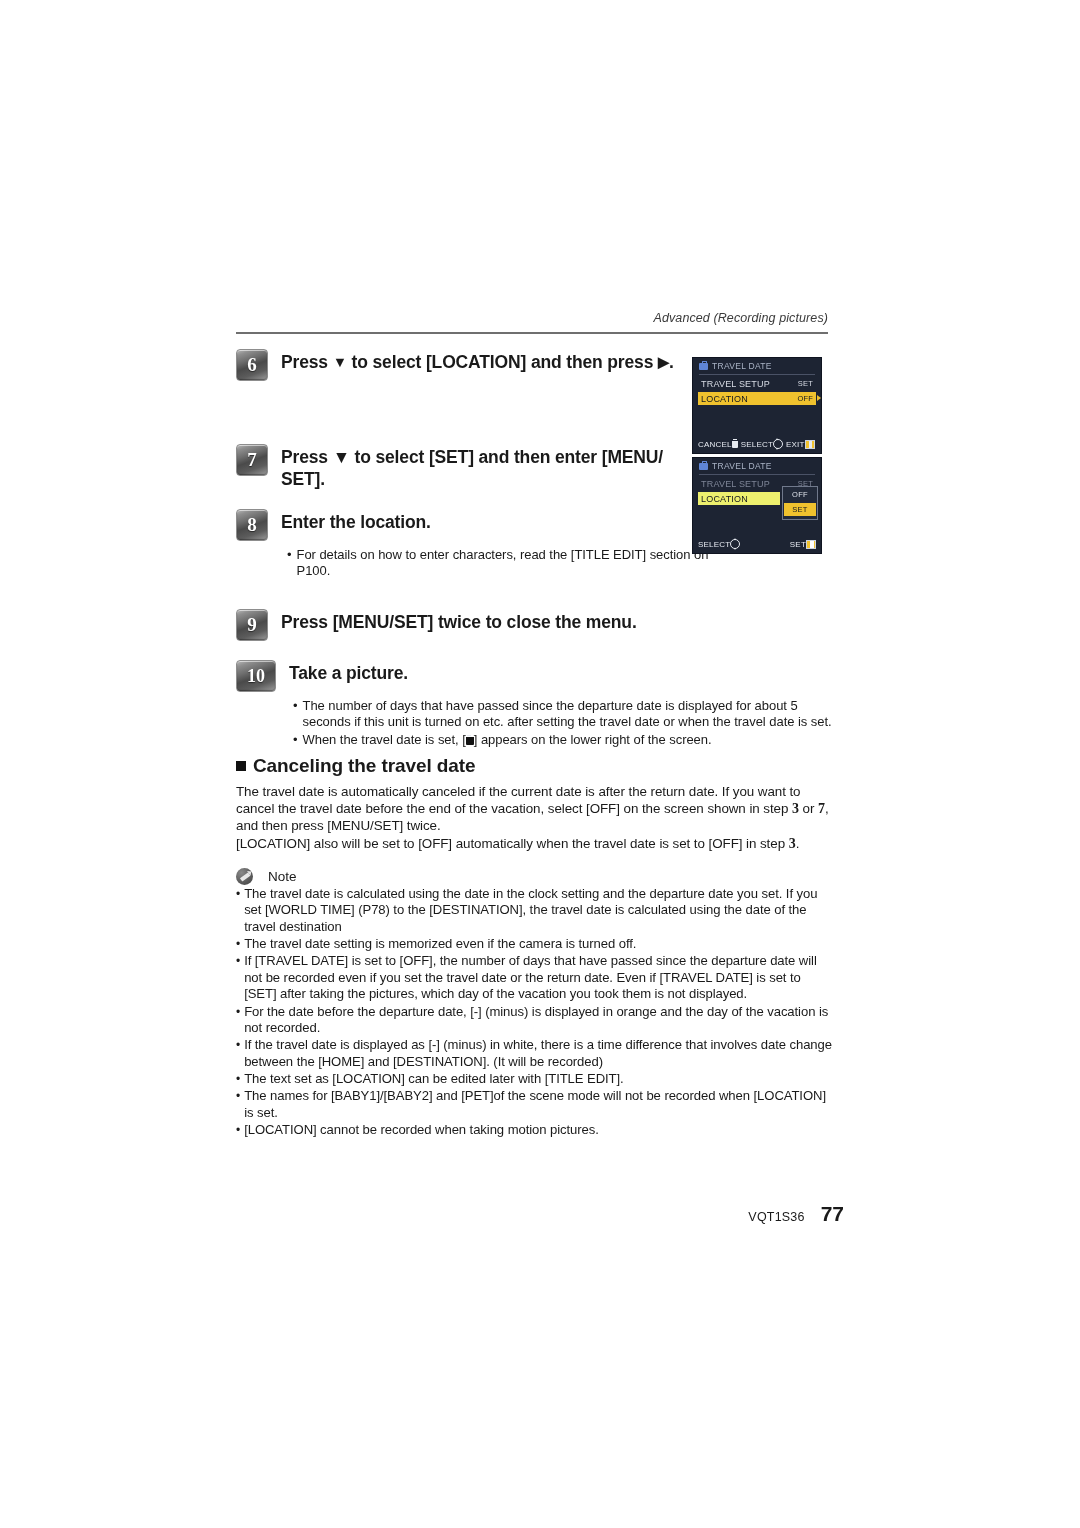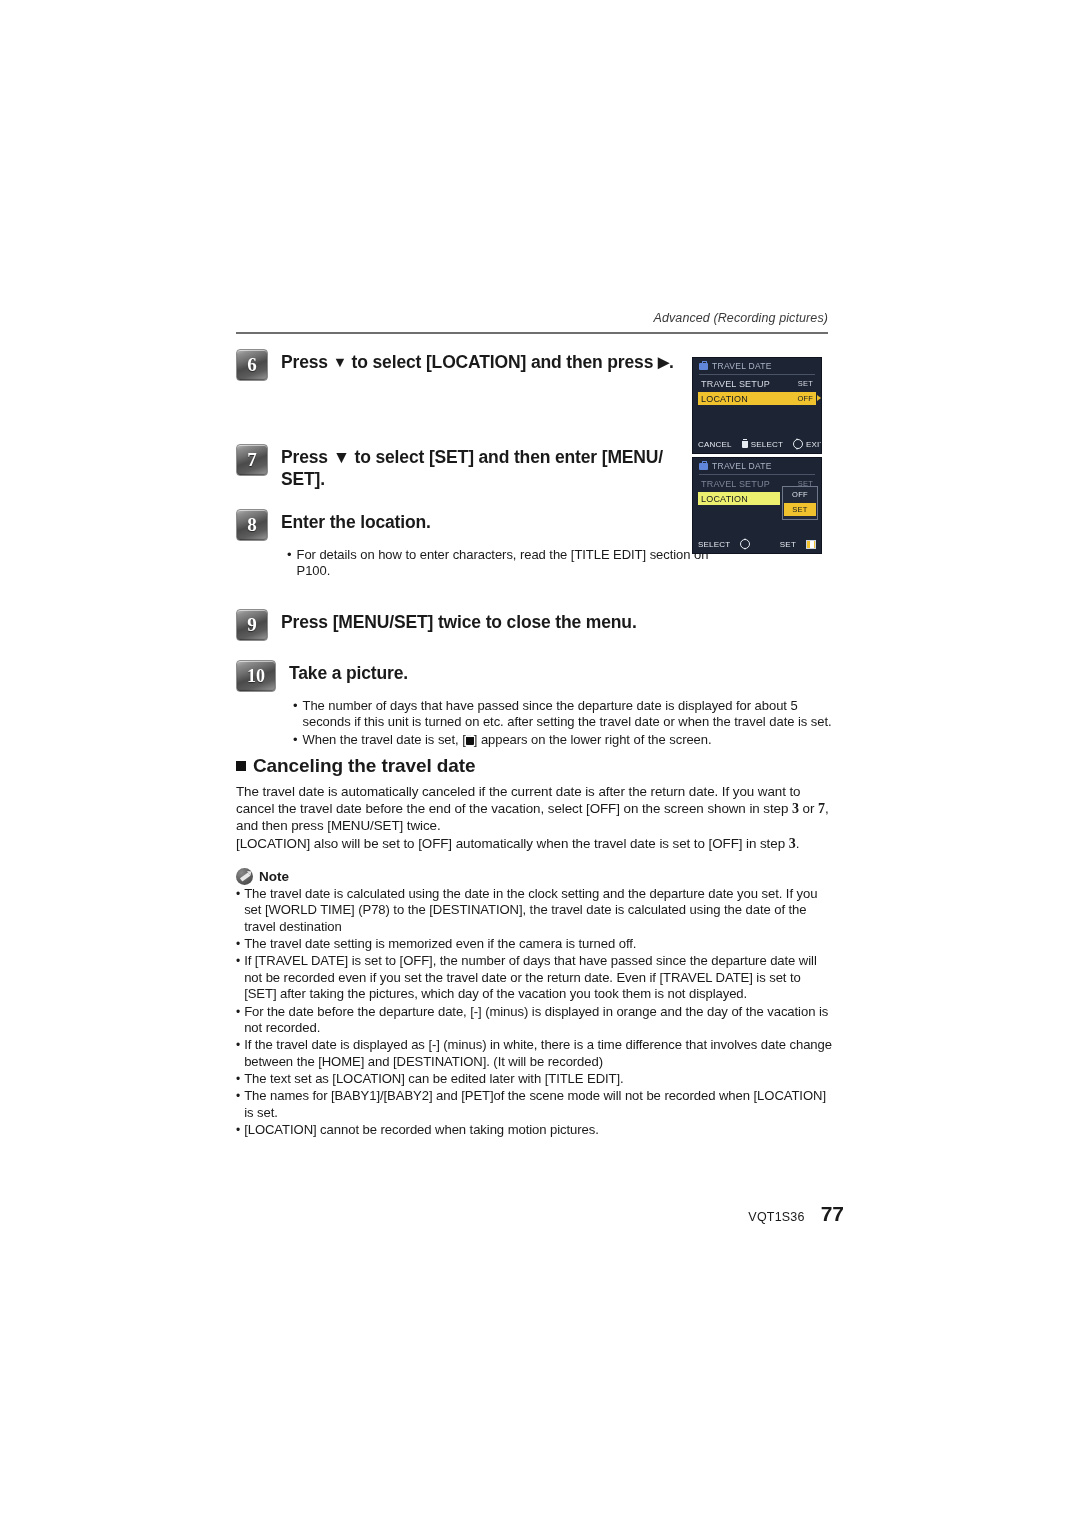--- a/index.html
+++ b/index.html
@@ -133,23 +133,23 @@
   .para .sn {
     font-family: "Liberation Serif", serif;
     font-weight: bold;
     font-size: 14px;
   }
 
   
   .note-head {
     display: flex;
     align-items: center;
-    gap: 6px;
+    gap: 15px;
     font-size: 13.5px;
-    font-weight: bold;
+    font-weight: normal;
   }
   .note-ico {
     width: 17px;
     height: 17px;
     border-radius: 50%;
     background: radial-gradient(circle at 33% 28%, #8a8a8a 0%, #5d5d5d 55%, #3f3f3f 100%);
     position: relative;
     display: inline-block;
   }
   .note-ico::before {
@@ -312,21 +312,21 @@
     display: flex;
     align-items: center;
     font-size: 8px;
     color: #e6eaf1;
     letter-spacing: .2px;
     padding: 0 5px;
     box-sizing: border-box;
     gap: 3px;
   }
   .shot .footer.spread { justify-content: space-between; }
-  .fgrp { display: flex; align-items: center; gap: 10px; }
+  .fgrp { display: flex; align-items: center; gap: 0; }
   .mini-trash {
     display: inline-block;
     width: 6px; height: 7px;
     background: #e6eaf1;
     position: relative;
     border-radius: 0 0 1px 1px;
   }
   .mini-trash::before {
     content: "";
     position: absolute;

